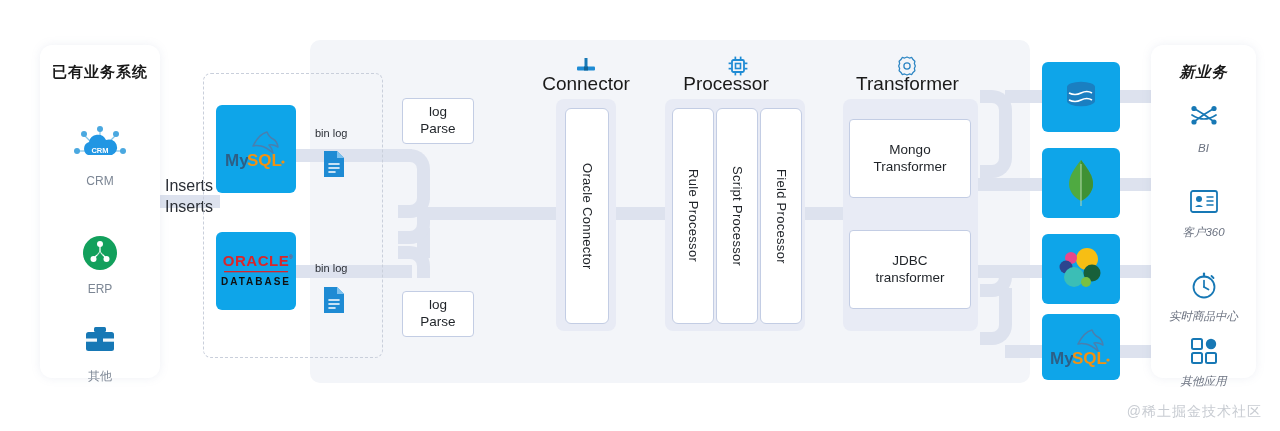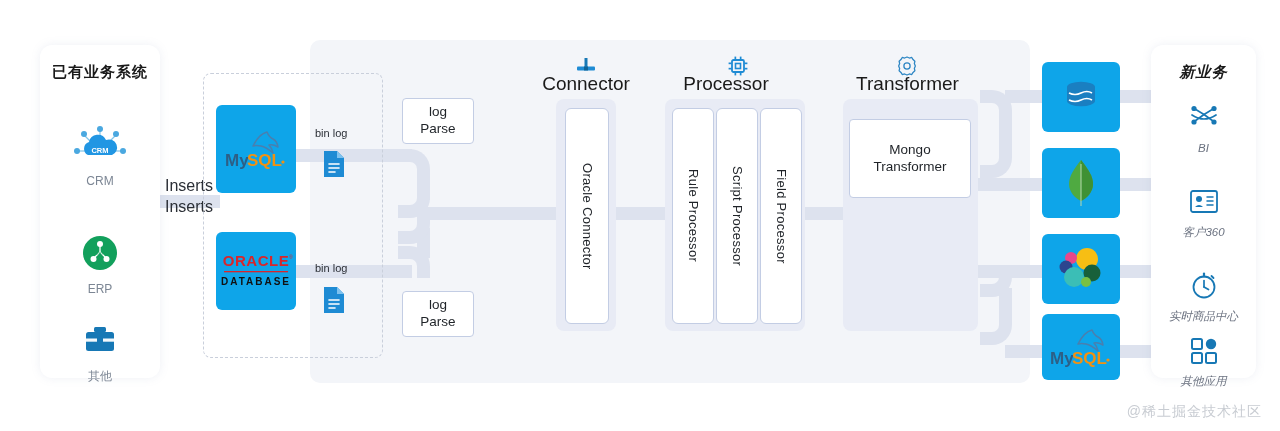--- a/index.html
+++ b/index.html
@@ -350,20 +350,24 @@
       <path d="M12 2.2 l2.6 1.1 l2.6 -0.6 l1.4 2.3 l2 1.8 l-0.6 2.6 l1.1 2.6 l-1.1 2.6 l0.6 2.6 l-2 1.8 l-1.4 2.3 l-2.6 -0.6 l-2.6 1.1 l-2.6 -1.1 l-2.6 0.6 l-1.4 -2.3 l-2 -1.8 l0.6 -2.6 l-1.1 -2.6 l1.1 -2.6 l-0.6 -2.6 l2 -1.8 l1.4 -2.3 l2.6 0.6 z" fill="none" stroke="#2d86c4" stroke-width="1.4" stroke-linejoin="round"></path>
       <circle cx="12" cy="12" r="3.4" fill="none" stroke="#2d86c4" stroke-width="1.4"></circle>
     </svg>
   </div>
   <div class="sec-head" style="left:825px;top:73px;width:165px;">Transformer</div>
   <div class="abs group-shade" style="left:843px;top:99px;width:135px;height:232px;"></div>
   <div class="abs box" style="left:849px;top:119px;width:120px;height:77px;flex-direction:column;">
     <span>Mongo</span>
     <span>Transformer</span>
   </div>
+  <div class="abs box" style="left:849px;top:230px;width:120px;height:77px;flex-direction:column;">
+    <span>JDBC</span>
+    <span>transformer</span>
+  </div>
 
   <div class="abs logo-tile" style="left:1042px;top:62px;width:78px;height:70px;">
     <svg width="42" height="42" viewBox="0 0 42 42">
       <ellipse cx="21" cy="11" rx="14" ry="5.2" fill="#1a7fc1"></ellipse>
       <path d="M7 11 v14 a14 5.2 0 0 0 28 0 v-14 z" fill="#1a7fc1"></path>
       <path d="M9 17 q6 3 12 0 q6 -3 11 0" stroke="#ffffff" stroke-width="1.6" fill="none"></path>
       <path d="M9 24 q6 3 12 0 q6 -3 11 0" stroke="#ffffff" stroke-width="1.6" fill="none"></path>
     </svg>
   </div>
 

